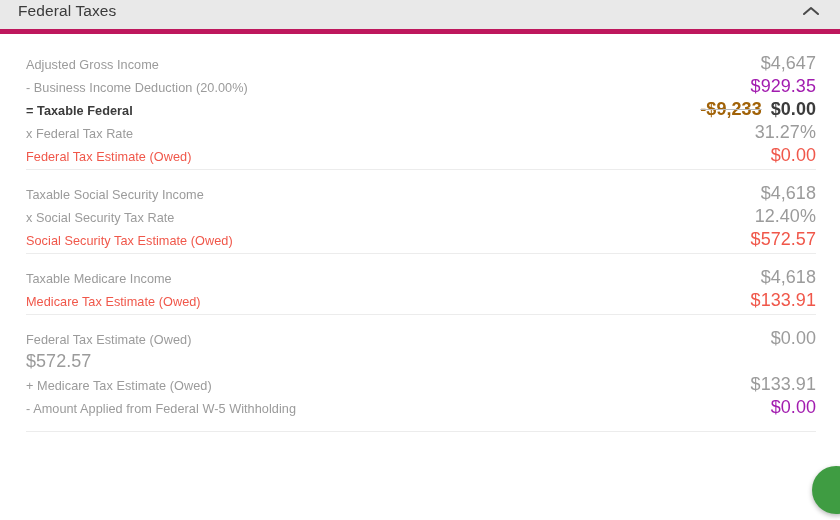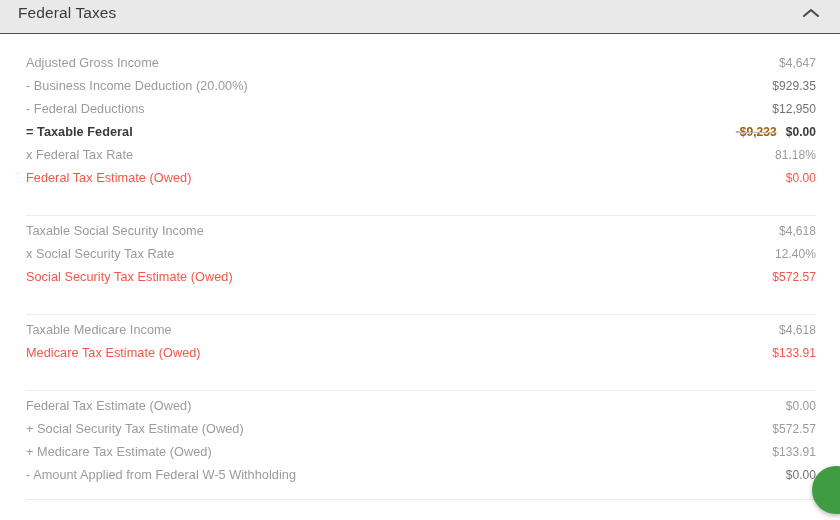--- a/index.html
+++ b/index.html
@@ -19,21 +19,21 @@
     height: 520px;
     position: relative;
     background: #ffffff;
     overflow: hidden;
   }
 
   
   .panel-header {
     height: 34px;
     background: #e9e9e9;
-    border-bottom: 1px solid #be185d;
+    border-bottom: 5px solid #be185d;
     display: flex;
     align-items: center;
     justify-content: space-between;
     padding: 0 16px 8px 18px;
     box-sizing: border-box;
   }
   .panel-title {
     font-size: 15.5px;
     color: #3b3b3b;
     letter-spacing: .1px;
@@ -50,54 +50,54 @@
   }
   .chevron-btn svg { display: block; }
 
   
   .panel-body {
     padding: 18px 24px 0 26px;
     box-sizing: border-box;
   }
 
   .group { padding: 0; }
-  .group + .group { border-top: 1px solid #ececec; padding-top: 4px; margin-top: 25px; }
+  .group + .group { border-top: 1px solid #ececec; padding-top: 12px; margin-top: 2px; }
 
   .row {
     display: flex;
     align-items: baseline;
     justify-content: space-between;
     height: 23px;
     line-height: 23px;
     white-space: nowrap;
     gap: 24px;
   }
   .row .label {
     font-size: 12.7px;
     color: #9b9b9b;
     letter-spacing: .05px;
   }
   .row .value {
-    font-size: 12px;
+    font-size: 18px;
     color: #9b9b9b;
     letter-spacing: .05px;
     text-align: right;
     display: flex;
     align-items: baseline;
     gap: 9px;
   }
 
   
   .row.strong .label,
   .row.strong .value { color: #3b3b3b; font-weight: 700; }
 
   .row.accent .label,
   .row.accent .value { color: #f0574a; }
 
-  .value .green { color: #737373; }
+  .value .green { color: #a21caf; }
   .value .struck {
     color: #a16207;
     text-decoration: line-through;
     text-decoration-color: #b9b9b9;
   }
 
   
   .total-sep {
     border-top: 1px solid #ececec;
     margin: 12px 0 0 0;
@@ -145,37 +145,31 @@
             <div class="value">
               <span>$4,647</span>
             </div>
           </div>
           <div class="row">
             <div class="label">- Business Income Deduction (20.00%)</div>
             <div class="value">
               <span class="green">$929.35</span>
             </div>
           </div>
-          <div class="row">
-            <div class="label">- Federal Deductions</div>
-            <div class="value">
-              <span class="green">$12,950</span>
-            </div>
-          </div>
           <div class="row strong">
             <div class="label">= Taxable Federal</div>
             <div class="value">
               <span class="struck">-$9,233</span>
               <span>$0.00</span>
             </div>
           </div>
           <div class="row">
             <div class="label">x Federal Tax Rate</div>
             <div class="value">
-              <span>81.18%</span>
+              <span>31.27%</span>
             </div>
           </div>
           <div class="row accent">
             <div class="label">Federal Tax Estimate (Owed)</div>
             <div class="value">
               <span>$0.00</span>
             </div>
           </div>
         </div>
         <div class="group">
@@ -213,21 +207,20 @@
           </div>
         </div>
         <div class="group">
           <div class="row">
             <div class="label">Federal Tax Estimate (Owed)</div>
             <div class="value">
               <span>$0.00</span>
             </div>
           </div>
           <div class="row">
-            <div class="label">+ Social Security Tax Estimate (Owed)</div>
             <div class="value">
               <span>$572.57</span>
             </div>
           </div>
           <div class="row">
             <div class="label">+ Medicare Tax Estimate (Owed)</div>
             <div class="value">
               <span>$133.91</span>
             </div>
           </div>

